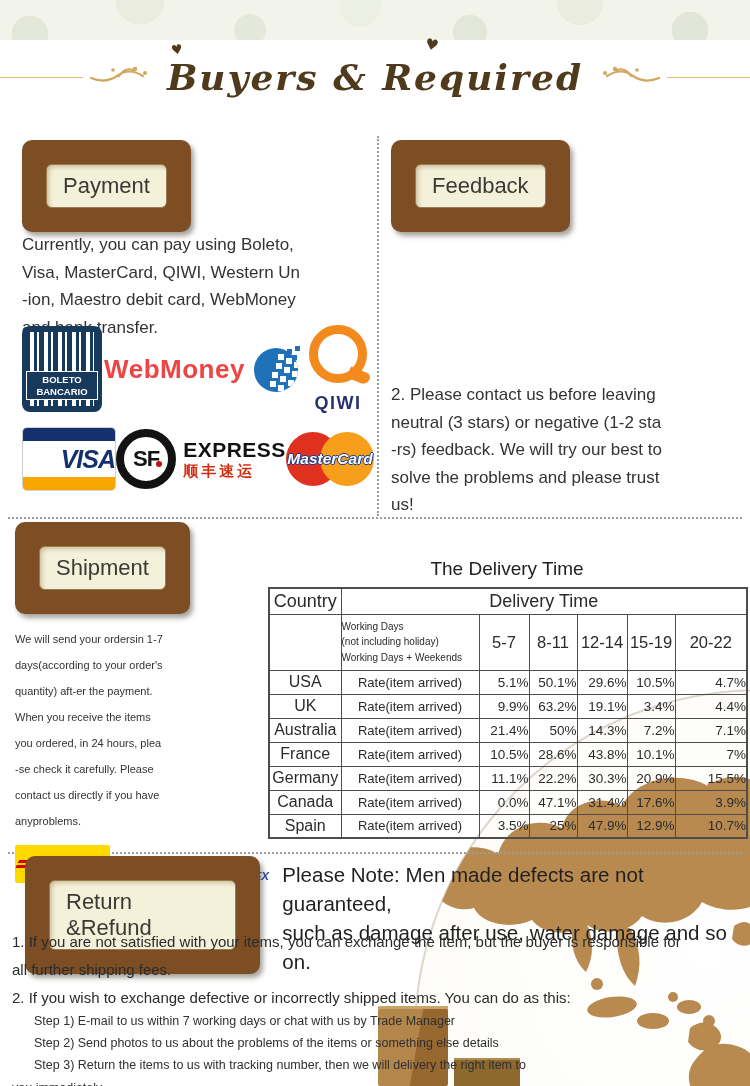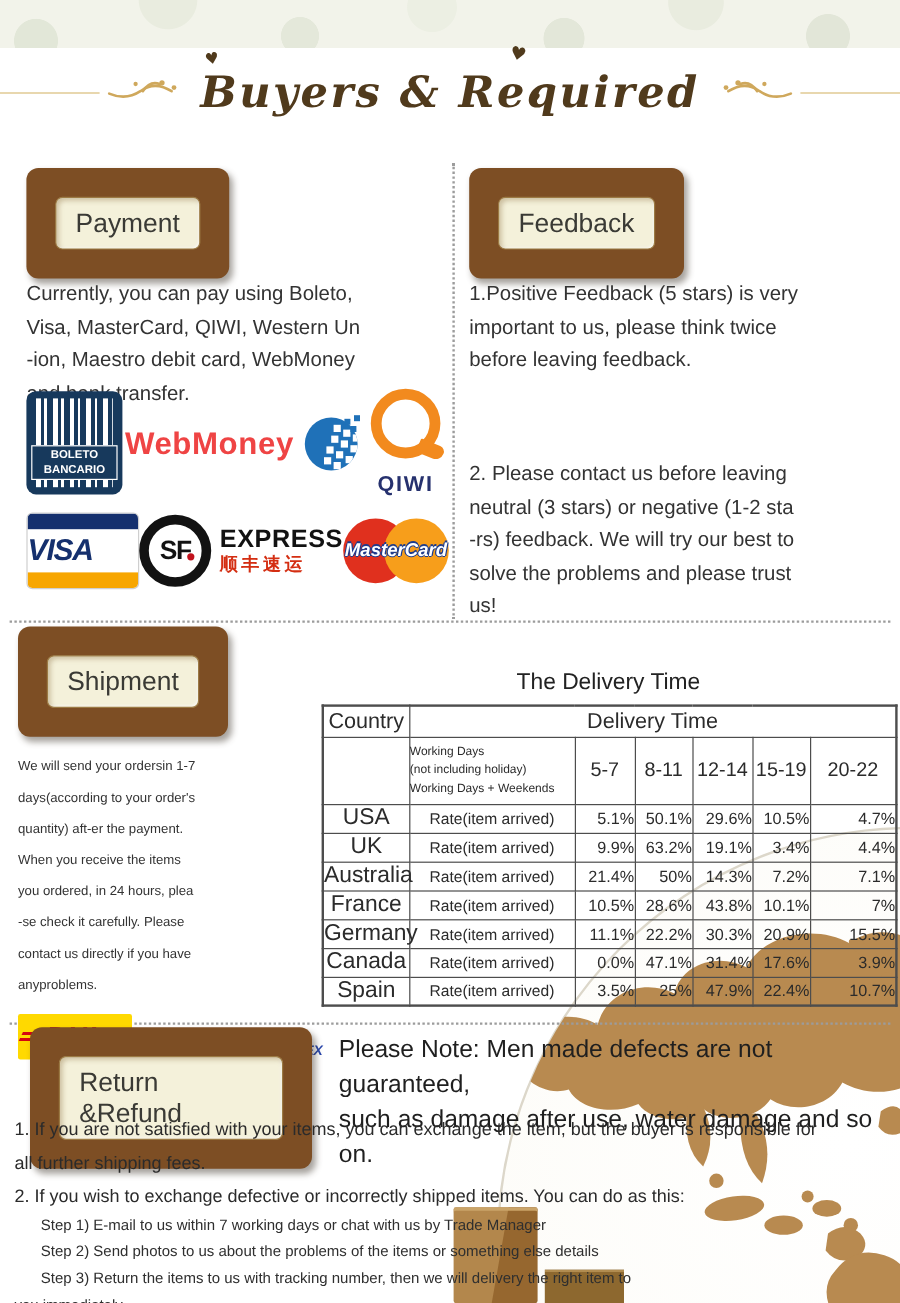--- a/index.html
+++ b/index.html
@@ -68,21 +68,21 @@
   .wm-globe::after{content:"";position:absolute;width:5px;height:5px;background:#1f71b8;right:0px;top:0px;
      box-shadow:-8px 3px #1f71b8,-3px 9px #1f71b8;}
 
   .qiwi{width:72px;text-align:center;}
   .q-ring{position:relative;display:inline-block;width:40px;height:40px;border:9px solid #f28a1e;border-radius:50%;}
   .q-ring::after{content:"";position:absolute;right:-12px;bottom:-8px;width:22px;height:12px;background:#f28a1e;
      border-radius:2px 10px 14px 2px;transform:rotate(22deg);}
   .qiwi-label{margin-top:6px;color:#26316e;font-weight:800;font-size:18px;letter-spacing:1.5px;}
 
   .visa{position:relative;width:92px;height:62px;background:#fff;border:1px solid #cfcfcf;border-radius:5px;
-        display:flex;align-items:center;justify-content:flex-start;overflow:hidden;}
+        display:flex;align-items:center;justify-content:flex-end;overflow:hidden;}
   .visa::before{content:"";position:absolute;left:0;right:0;top:0;height:13px;background:#15306e;}
   .visa::after{content:"";position:absolute;left:0;right:0;bottom:0;height:13px;background:#f7a600;}
   .visa-word{font-style:italic;font-weight:800;font-size:25px;color:#15306e;letter-spacing:-1px;}
 
   .sf-group{display:flex;align-items:center;gap:7px;}
   .sf-ring{position:relative;width:44px;height:44px;border:8px solid #121212;border-radius:50%;
            display:flex;align-items:center;justify-content:center;}
   .sf-word{font-weight:800;font-size:22px;color:#121212;letter-spacing:-1px;}
   .sf-dot{position:absolute;right:6px;bottom:14px;width:6px;height:6px;border-radius:50%;background:#c1121c;}
   .sf-texts{display:flex;flex-direction:column;line-height:1.05;}
@@ -120,21 +120,21 @@
   .table-wrap{position:absolute;left:268px;top:558px;width:478px;}
   .tbl-title{text-align:center;font-size:19px;color:#222;margin-bottom:7px;}
   table.dt{border-collapse:collapse;width:478px;table-layout:fixed;background:transparent;}
   table.dt th,table.dt td{border:1px solid #4d4d4d;padding:0;color:#2b2b2b;font-weight:400;background:transparent;}
   table.dt{border:2px solid #4d4d4d;}
   .r-head{height:26px;font-size:18px;}
   .r-note{height:56px;}
   .note-cell{font-size:10px;line-height:1.55;text-align:left;padding:2px 0 2px 6px;color:#3d3d3d;}
   .range-cell{font-size:16.5px;text-align:center;}
   .r-data{height:24px;}
-  .c-country{font-size:19px;text-align:center;}
+  .c-country{font-size:16px;text-align:center;}
   .c-rate{font-size:13px;text-align:center;}
   .c-val{font-size:13.5px;text-align:right;padding-right:6px;}
 
   
   .returns{position:absolute;left:0;top:856px;width:750px;height:230px;}
   .ret-head{display:flex;align-items:flex-start;padding-left:25px;}
   .ret-note{margin-left:22px;margin-top:4px;font-size:20.5px;line-height:1.42;color:#1f1f1f;}
   .ret-list{position:absolute;left:12px;top:72px;width:730px;}
   .ret-item1{font-size:15px;line-height:28px;color:#2b2b2b;}
   .ret-item2{font-size:15px;color:#2b2b2b;margin-top:5px;}
@@ -275,23 +275,20 @@
       </div>
     </div>
   </div>
 
   <div class="v-div"></div>
 
   <div class="col-right abs-layer">
     <span class="badge">
       <span class="badge-inner">Feedback</span>
     </span>
-    <p class="body-text pre fb-p1">1.Positive Feedback (5 stars) is very
-important to us, please think twice
-before leaving feedback.</p>
     <p class="body-text pre fb-p2">2. Please contact us before leaving
 neutral (3 stars) or negative  (1-2 sta
 -rs) feedback. We will try our best to
 solve the problems and please trust
 us!</p>
   </div>
 
   <div class="h-div" style="top:517px;"></div>
 
   <div class="ship-left abs-layer">
@@ -401,21 +398,21 @@
         <td class="c-val">31.4%</td>
         <td class="c-val">17.6%</td>
         <td class="c-val">3.9%</td>
       </tr>
       <tr class="r-data">
         <td class="c-country">Spain</td>
         <td class="c-rate">Rate(item arrived)</td>
         <td class="c-val">3.5%</td>
         <td class="c-val">25%</td>
         <td class="c-val">47.9%</td>
-        <td class="c-val">22.4%</td>
+        <td class="c-val">12.9%</td>
         <td class="c-val">10.7%</td>
       </tr>
     </tbody>
       </table>
   </div>
 
   <div class="h-div" style="top:852px;"></div>
 
   <div class="returns abs-layer">
     <div class="ret-head">

